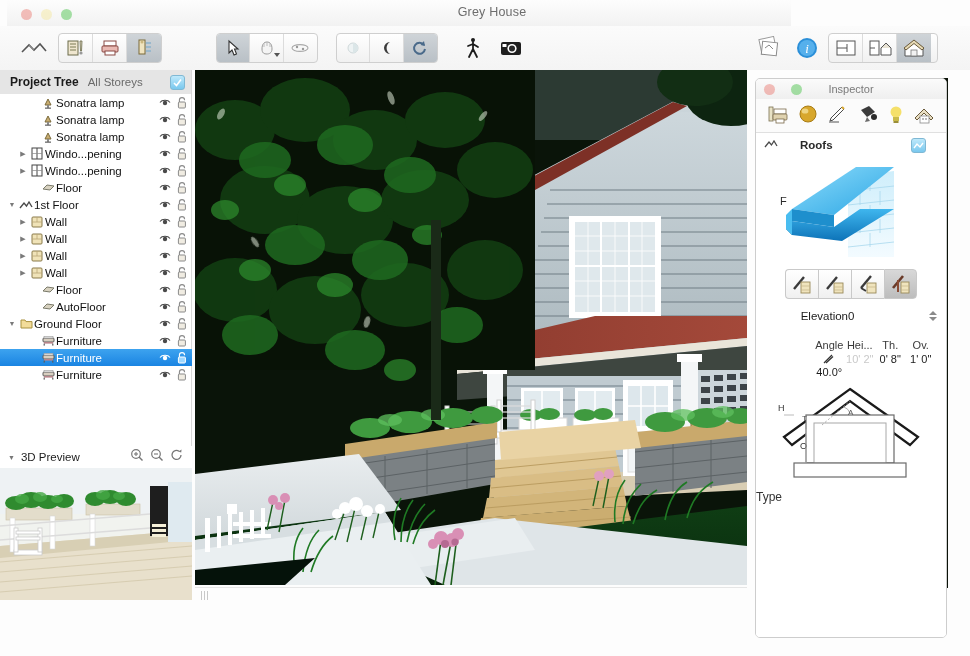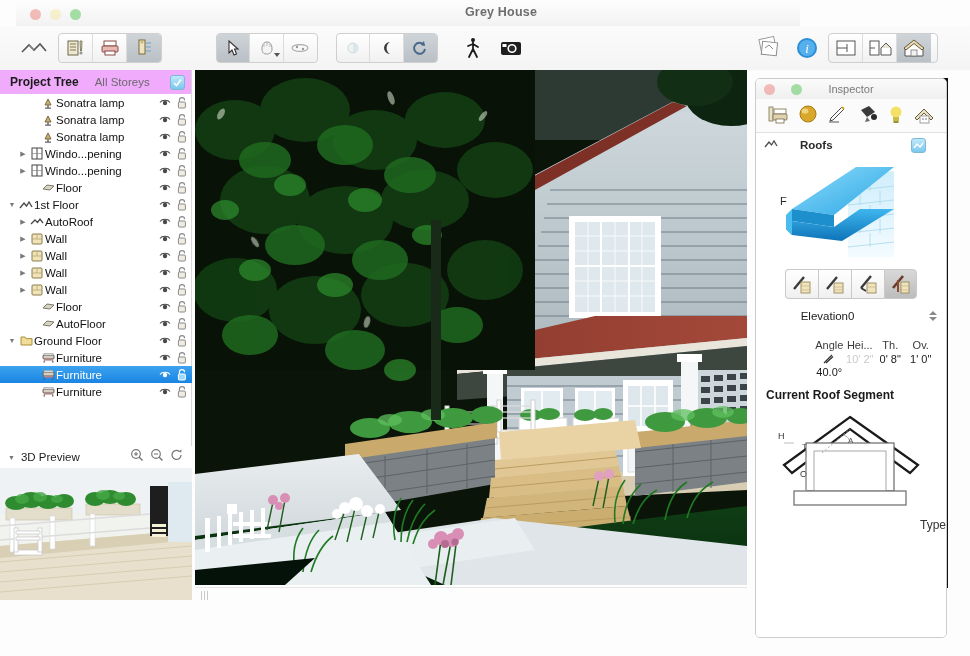--- a/index.html
+++ b/index.html
@@ -10,23 +10,22 @@
     overflow: hidden;
   }
   #app {
     position: relative;
     width: 970px; height: 656px;
     background: #fdfdfd;
   }
 
   
   .titlebar {
-    position: absolute; left: 16px; top: 0; width: 784px; height: 26px;
+    position: absolute; left: 7px; top: 0; width: 784px; height: 26px;
     background: linear-gradient(#fdfdfd, #f2f2f2);
-    font-weight: bold;
   }
   .traffic { position: absolute; left: 14px; top: 9px; display: flex; gap: 9px; }
   .tl { width: 11px; height: 11px; border-radius: 50%; opacity: .45; }
   .tl.red { background: #e8736a; }
   .tl.yellow { background: #f2dd6a; opacity: .30; }
   .tl.green { background: #5fc95f; opacity: .55; }
   .win-title {
     position: absolute; left: 0; top: 5px; width: 970px;
     text-align: center; font-size: 12.5px; color: #6d6d6d;
     letter-spacing: .2px;
@@ -62,22 +61,22 @@
   
   .ico { display: block; }
 
   
   .leftpanel {
     position: absolute; left: 0; top: 70px; width: 192px; height: 530px;
     background: #ffffff; border-right: 1px solid #d8d8d8;
   }
   .panel-header {
     height: 24px; display: flex; align-items: center;
-    padding: 0 6px 0 10px; gap: 16px;
-    background: #f0abfc;
+    padding: 0 6px 0 10px; gap: 9px;
+    background: #e5e5e5;
   }
   .ph-title { font-size: 12px; font-weight: bold; color: #1b1b1b; }
   .ph-sub { font-size: 11.5px; color: #6a6a6a; }
   .ph-badge {
     margin-left: auto; width: 15px; height: 15px; border-radius: 3px;
     background: linear-gradient(#bfe9fb, #79c8ee);
     border: 1px solid #7fb8d4;
     display: flex; align-items: center; justify-content: center;
   }
   .tree {
@@ -185,21 +184,21 @@
   }
   .ang-heads div, .ang-vals div { flex: 1; text-align: center; }
   .ang-heads { color: #3a3a3a; }
   .ang-vals { margin-top: 2px; font-weight: normal; }
   .ang-vals .faded { color: #c9c9c9; }
   .crs-title {
     font-size: 12px; font-weight: bold; color: #1b1b1b;
     padding: 10px 0 4px 10px;
   }
   .crs-diagram { height: 110px; display:flex; align-items:center; justify-content:center; }
-  .crs-type { text-align: right; font-size: 12px; color: #333; margin-top: 2px; }
+  .crs-type { text-align: left; font-size: 12px; color: #333; margin-top: 2px; }
 
   .dark-strip {
     position: absolute; left: 930px; top: 78px; width: 18px; height: 510px;
     background: #0b1208;
   }
 </style>
 </head>
 <body>
 
 <div id="app">
@@ -503,40 +502,20 @@
         </div>
         <div class="trow">
           <span style="width:6px;flex:0 0 6px;"></span>
           <span class="tw-disc">▼</span>
           <span class="ticon">
             <svg width="14" height="10" viewBox="0 0 14 10">
               <path d="M1 8 L5 3 L7.5 6 L10 2 L13 7" stroke="#4a4a4a" stroke-width="1.4" fill="none"></path>
             </svg>
           </span>
           <span class="tname">1st Floor</span>
-          <span class="right-icons">
-            <span class="eye"><svg width="12" height="9" viewBox="0 0 12 9">
-                <path d="M1 4.5 C3 1.5 9 1.5 11 4.5" stroke="#4a4a4a" stroke-width="1.1" fill="none"></path>
-                <ellipse cx="6" cy="5" rx="2.2" ry="2.2" fill="#4a4a4a"></ellipse>
-              </svg></span>
-            <span class="lock"><svg width="10" height="12" viewBox="0 0 10 12">
-                <path d="M2.4 5 L2.4 3.2 A2.6 2.6 0 0 1 7.6 3.2" fill="none" stroke="#8a8a8a" stroke-width="1.1"></path>
-                <rect x="1.4" y="5" width="7" height="6" rx="1" fill="#f0ece2" stroke="#8a8a8a" stroke-width="1"></rect>
-              </svg></span>
-          </span>
-        </div>
-        <div class="trow">
-          <span style="width:17px;flex:0 0 17px;"></span>
-          <span class="tw-disc">▶</span>
-          <span class="ticon">
-            <svg width="14" height="9" viewBox="0 0 14 9">
-              <path d="M1 7 L5 3 L7.5 5.5 L10 2 L13 6" stroke="#4a4a4a" stroke-width="1.3" fill="none"></path>
-            </svg>
-          </span>
-          <span class="tname">AutoRoof</span>
           <span class="right-icons">
             <span class="eye"><svg width="12" height="9" viewBox="0 0 12 9">
                 <path d="M1 4.5 C3 1.5 9 1.5 11 4.5" stroke="#4a4a4a" stroke-width="1.1" fill="none"></path>
                 <ellipse cx="6" cy="5" rx="2.2" ry="2.2" fill="#4a4a4a"></ellipse>
               </svg></span>
             <span class="lock"><svg width="10" height="12" viewBox="0 0 10 12">
                 <path d="M2.4 5 L2.4 3.2 A2.6 2.6 0 0 1 7.6 3.2" fill="none" stroke="#8a8a8a" stroke-width="1.1"></path>
                 <rect x="1.4" y="5" width="7" height="6" rx="1" fill="#f0ece2" stroke="#8a8a8a" stroke-width="1"></rect>
               </svg></span>
           </span>
@@ -1418,21 +1397,20 @@
             <div><span style="display:inline-block;vertical-align:-1px;margin-right:2px;"><svg width="11" height="10" viewBox="0 0 11 10">
                   <line x1="1" y1="9" x2="9" y2="1" stroke="#333" stroke-width="1.3"></line>
                   <line x1="3" y1="9" x2="10" y2="2.6" stroke="#333" stroke-width="1.3"></line>
                 </svg></span><b style="font-weight:normal;">40.0°</b></div>
             <div class="faded">10' 2"</div>
             <div>0' 8"</div>
             <div>1' 0"</div>
           </div>
       </div>
 
-      <div class="crs-title">Current Roof Segment</div>
 
       <div class="crs-diagram">
         <svg width="170" height="108" viewBox="0 0 170 108">
 
           <polygon points="84,10 152,58 144,66 84,22 26,66 18,58" fill="#ffffff" stroke="#1a1a1a" stroke-width="2.2"></polygon>
 
           <rect x="40" y="36" width="88" height="48" fill="#ffffff" stroke="#6a6a6a" stroke-width="1.2"></rect>
 
           <rect x="48" y="44" width="72" height="40" fill="#ffffff" stroke="#a8a8a8" stroke-width="1"></rect>
 

